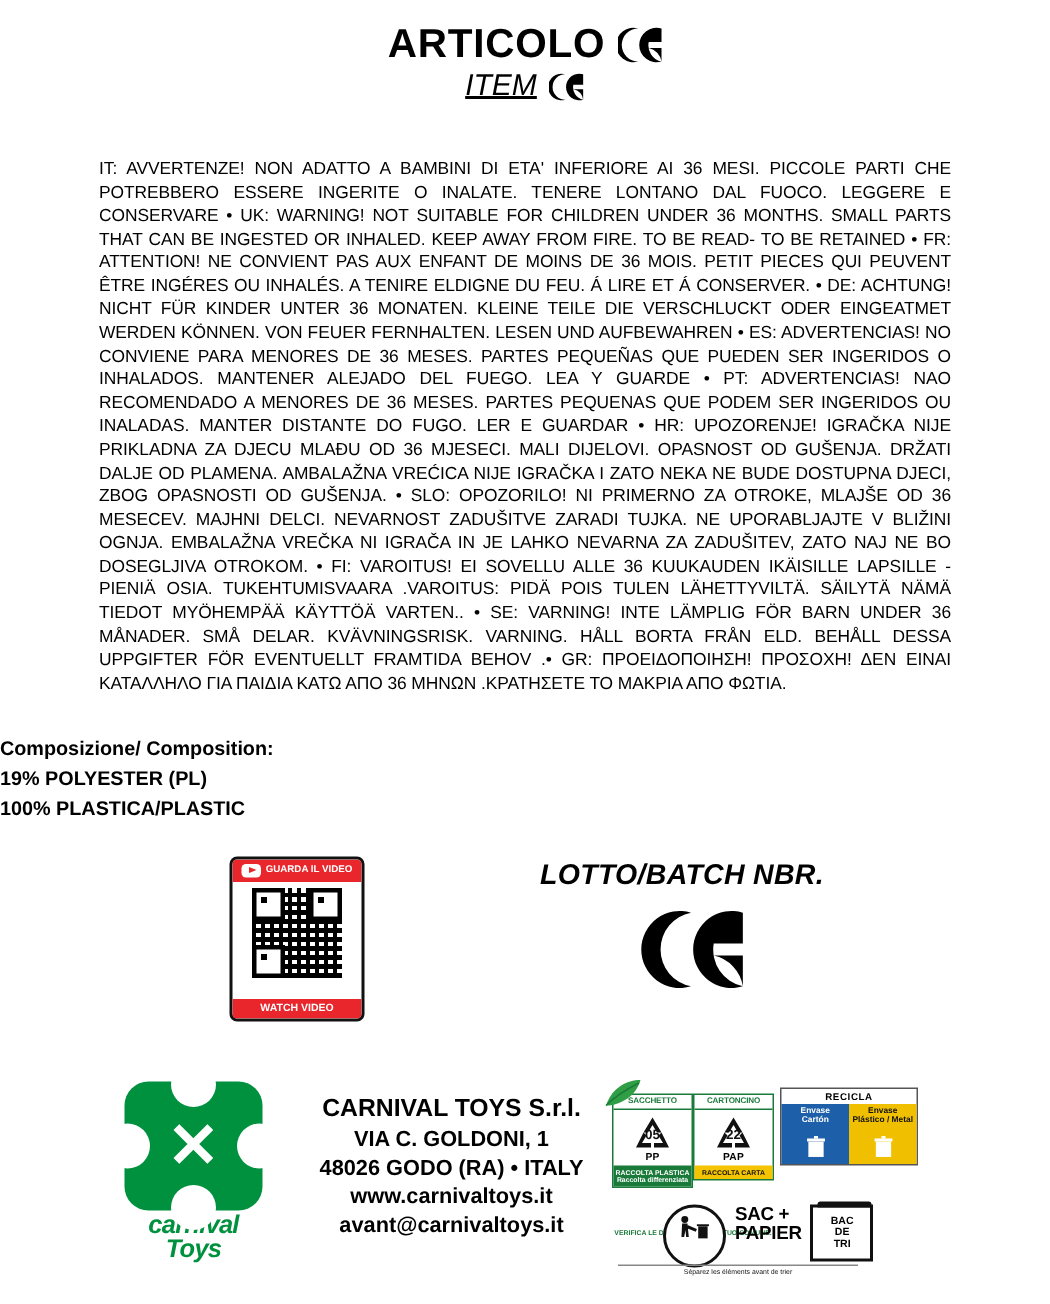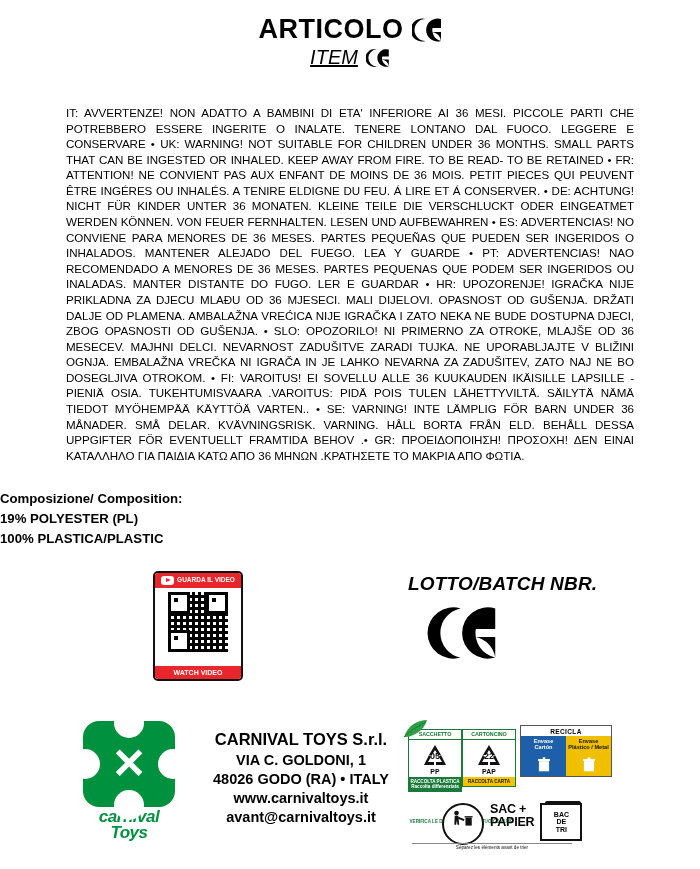--- a/index.html
+++ b/index.html
@@ -167,21 +167,20 @@
   }
 
   .lotto {
     position: absolute;
     left: 360px;
     top: 2px;
     font-size: 19px;
     font-weight: bold;
     font-style: italic;
     letter-spacing: 0.2px;
-    margin-left: 48px;
   }
   .ce-big {
     position: absolute;
     left: 425px;
     top: 33px;
   }
 
   
   .bottom-zone {
     position: relative;

